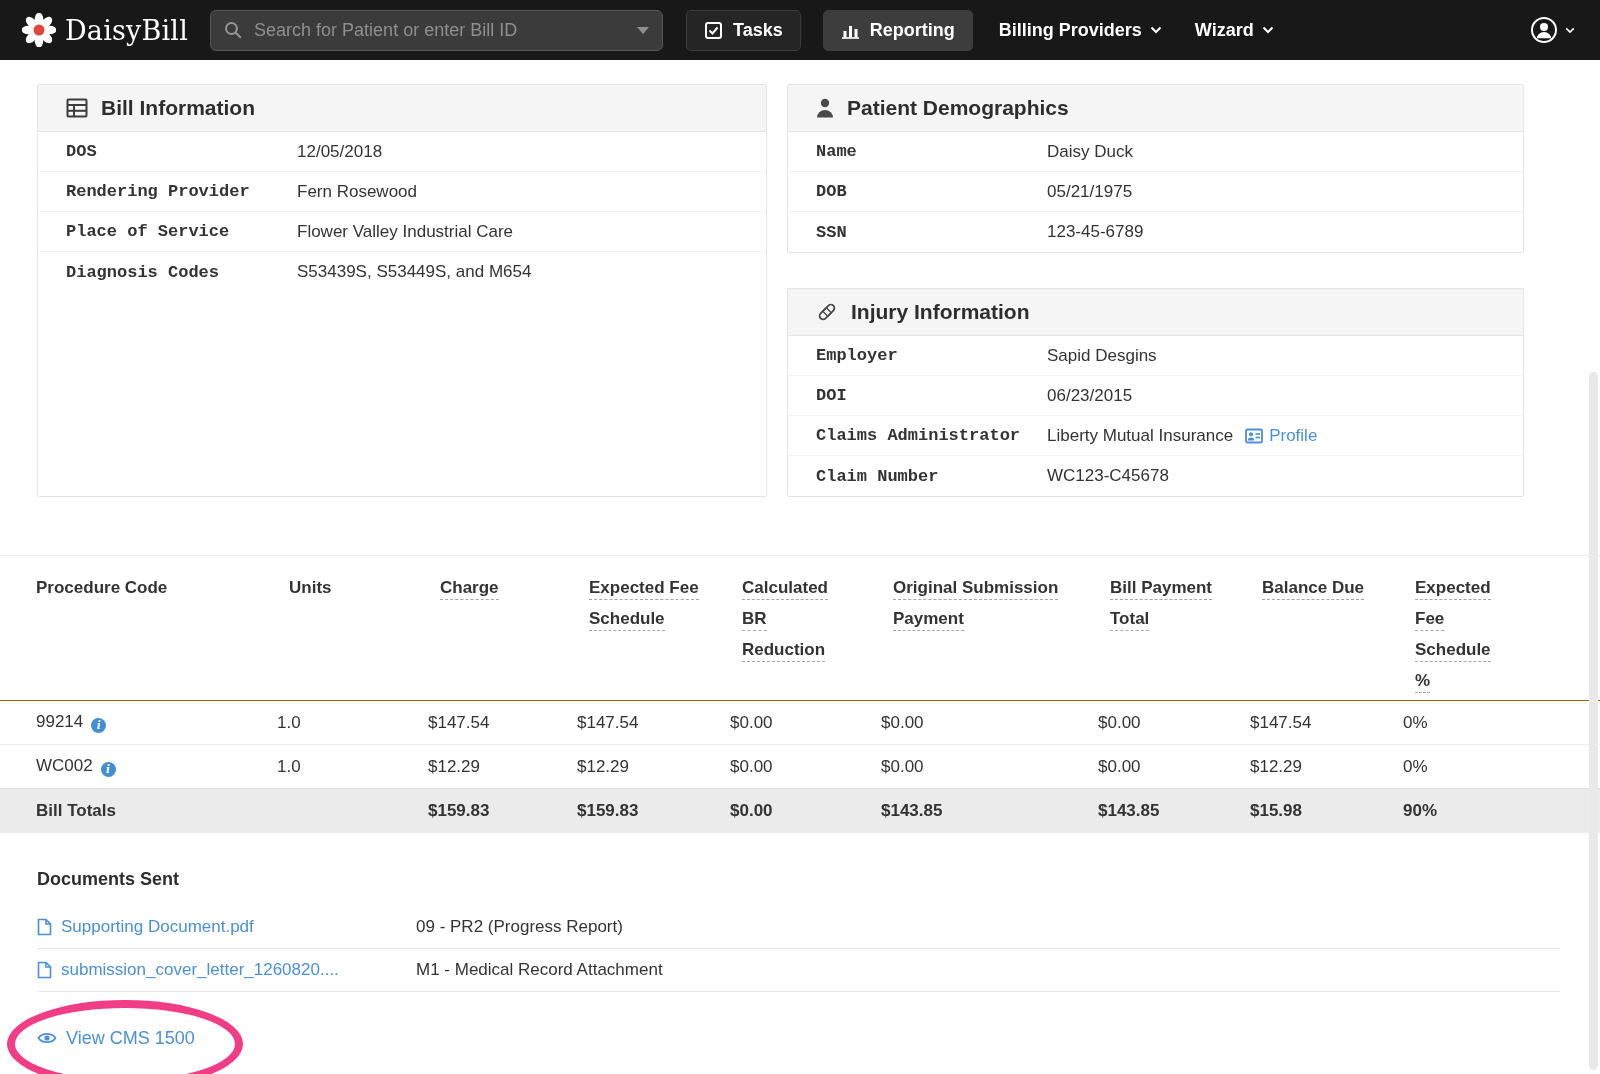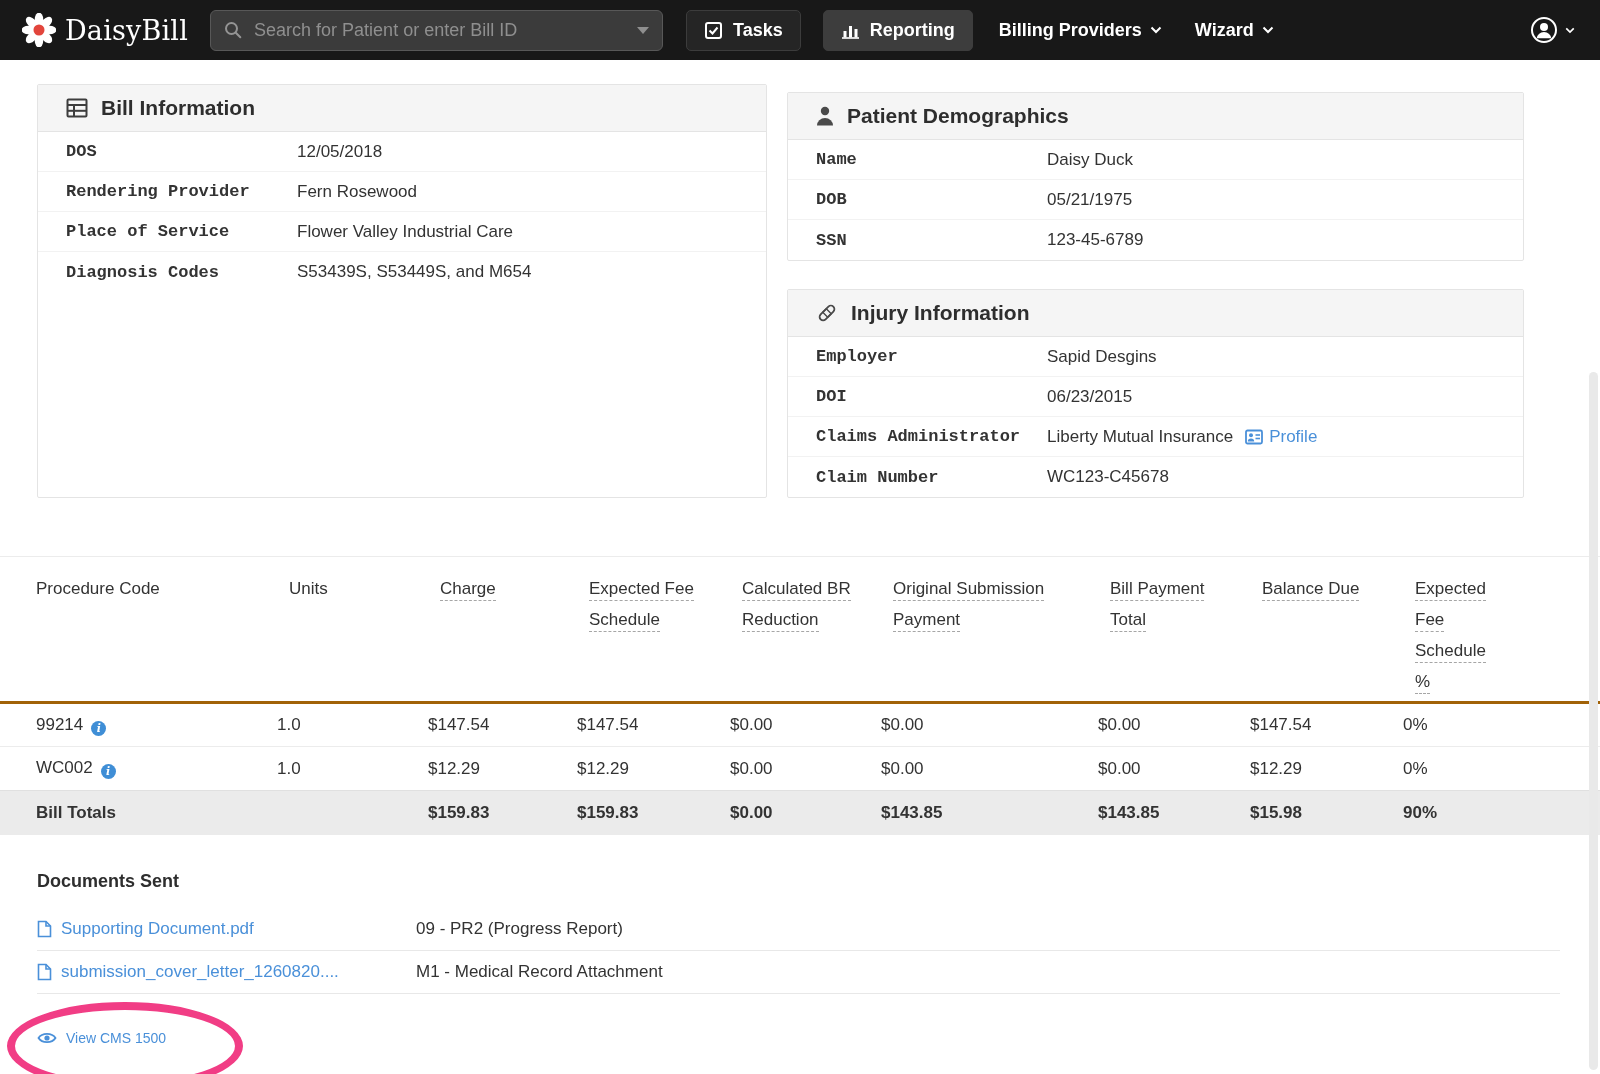--- a/index.html
+++ b/index.html
@@ -48,39 +48,39 @@
   .nav-drop {
     margin-left:26px; display:flex; align-items:center; gap:8px;
     color:#fff; font-weight:700; font-size:18px; cursor:pointer;
   }
   .nav-drop.wizard { margin-left:33px; }
   .account { margin-left:auto; display:flex; align-items:center; gap:7px; cursor:pointer; }
 
   
   .cards { display:flex; padding:24px 76px 0 37px; gap:20px; }
   .left-col { width:730px; }
-  .right-col { width:737px; display:flex; flex-direction:column; gap:28px;margin-top:8px; }
+  .right-col { width:737px; display:flex; flex-direction:column; gap:35px; }
   .card { border:1px solid #e4e4e4; border-radius:2px; background:#fff; }
   .card-header {
     background:#f5f5f5; border-bottom:1px solid #e4e4e4; height:47px;
     display:flex; align-items:center; padding:0 28px; gap:13px;
   }
   .card-title { font-size:21px; font-weight:700; color:#2e2e2e; }
   .card-row { display:flex; height:40px; align-items:center; padding:0 28px; border-bottom:1px solid #f2f2f2; }
   .card-row:last-child { border-bottom:none; }
   .card-label { width:231px; font-weight:700; flex-shrink:0;font-family:Liberation Mono, monospace; }
   .card-value { display:flex; align-items:center; gap:6px; }
   .profile-link { display:inline-flex; align-items:center; gap:6px; margin-left:6px; }
 
   
   table.proc { width:1600px; border-collapse:collapse; table-layout:fixed; margin-top:58px; }
   .proc thead th {
-    vertical-align:top; text-align:left; font-weight:400; font-size:17px; color:#333;
+    vertical-align:top; text-align:left; font-weight:700; font-size:17px; color:#333;
     padding:16px 30px 4px 12px; line-height:31px;
-    border-top:1px solid #ececec; border-bottom:3px solid #a16207;
+    border-top:1px solid #ececec; border-bottom:1px solid #a16207;
   }
   .proc thead th:first-child, .proc tbody td:first-child { padding-left:36px; }
   .proc thead th:last-child { padding-right:106px; }
   .dashed { border-bottom:1px dashed #a6a6a6; padding-bottom:2px; }
   .proc tbody td { height:44px; padding-right:30px; border-top:1px solid #ececec; }
   .proc tbody tr:first-child td { border-top:none; }
   .proc tr.totals td { background:#ebebeb; font-weight:700; border-top:1px solid #e0e0e0; }
   .info-icon {
     display:inline-flex; width:15px; height:15px; border-radius:50%;
     background:#3f8ed6; color:#fff; font-size:11px; font-weight:700;
@@ -91,21 +91,21 @@
 
   
   .docs { margin:36px 40px 0 37px; }
   .docs-title { font-weight:700; font-size:18px; color:#2e2e2e; margin-bottom:16px; }
   .doc-row { display:flex; align-items:center; height:43px; border-bottom:1px solid #e8e8e8; }
   .doc-link { width:379px; display:inline-flex; align-items:center; gap:9px; }
   .doc-type { color:#333; }
 
   
   .cms-wrap { position:relative; margin:36px 0 0 37px; width:max-content; }
-  .cms-link { display:inline-flex; align-items:center; gap:9px; font-size:14px; }
+  .cms-link { display:inline-flex; align-items:center; gap:9px; font-size:18px; }
   .cms-annotation {
     position:absolute; left:-30px; top:-28px; width:236px; height:88px;
     border:8px solid #f13d85; border-radius:50%; pointer-events:none;
   }
 
   
   .scrollbar {
     position:absolute; right:2px; top:372px; width:9px; height:698px;
     background:#e9e9e9; border-radius:6px; cursor:grab;
   }

